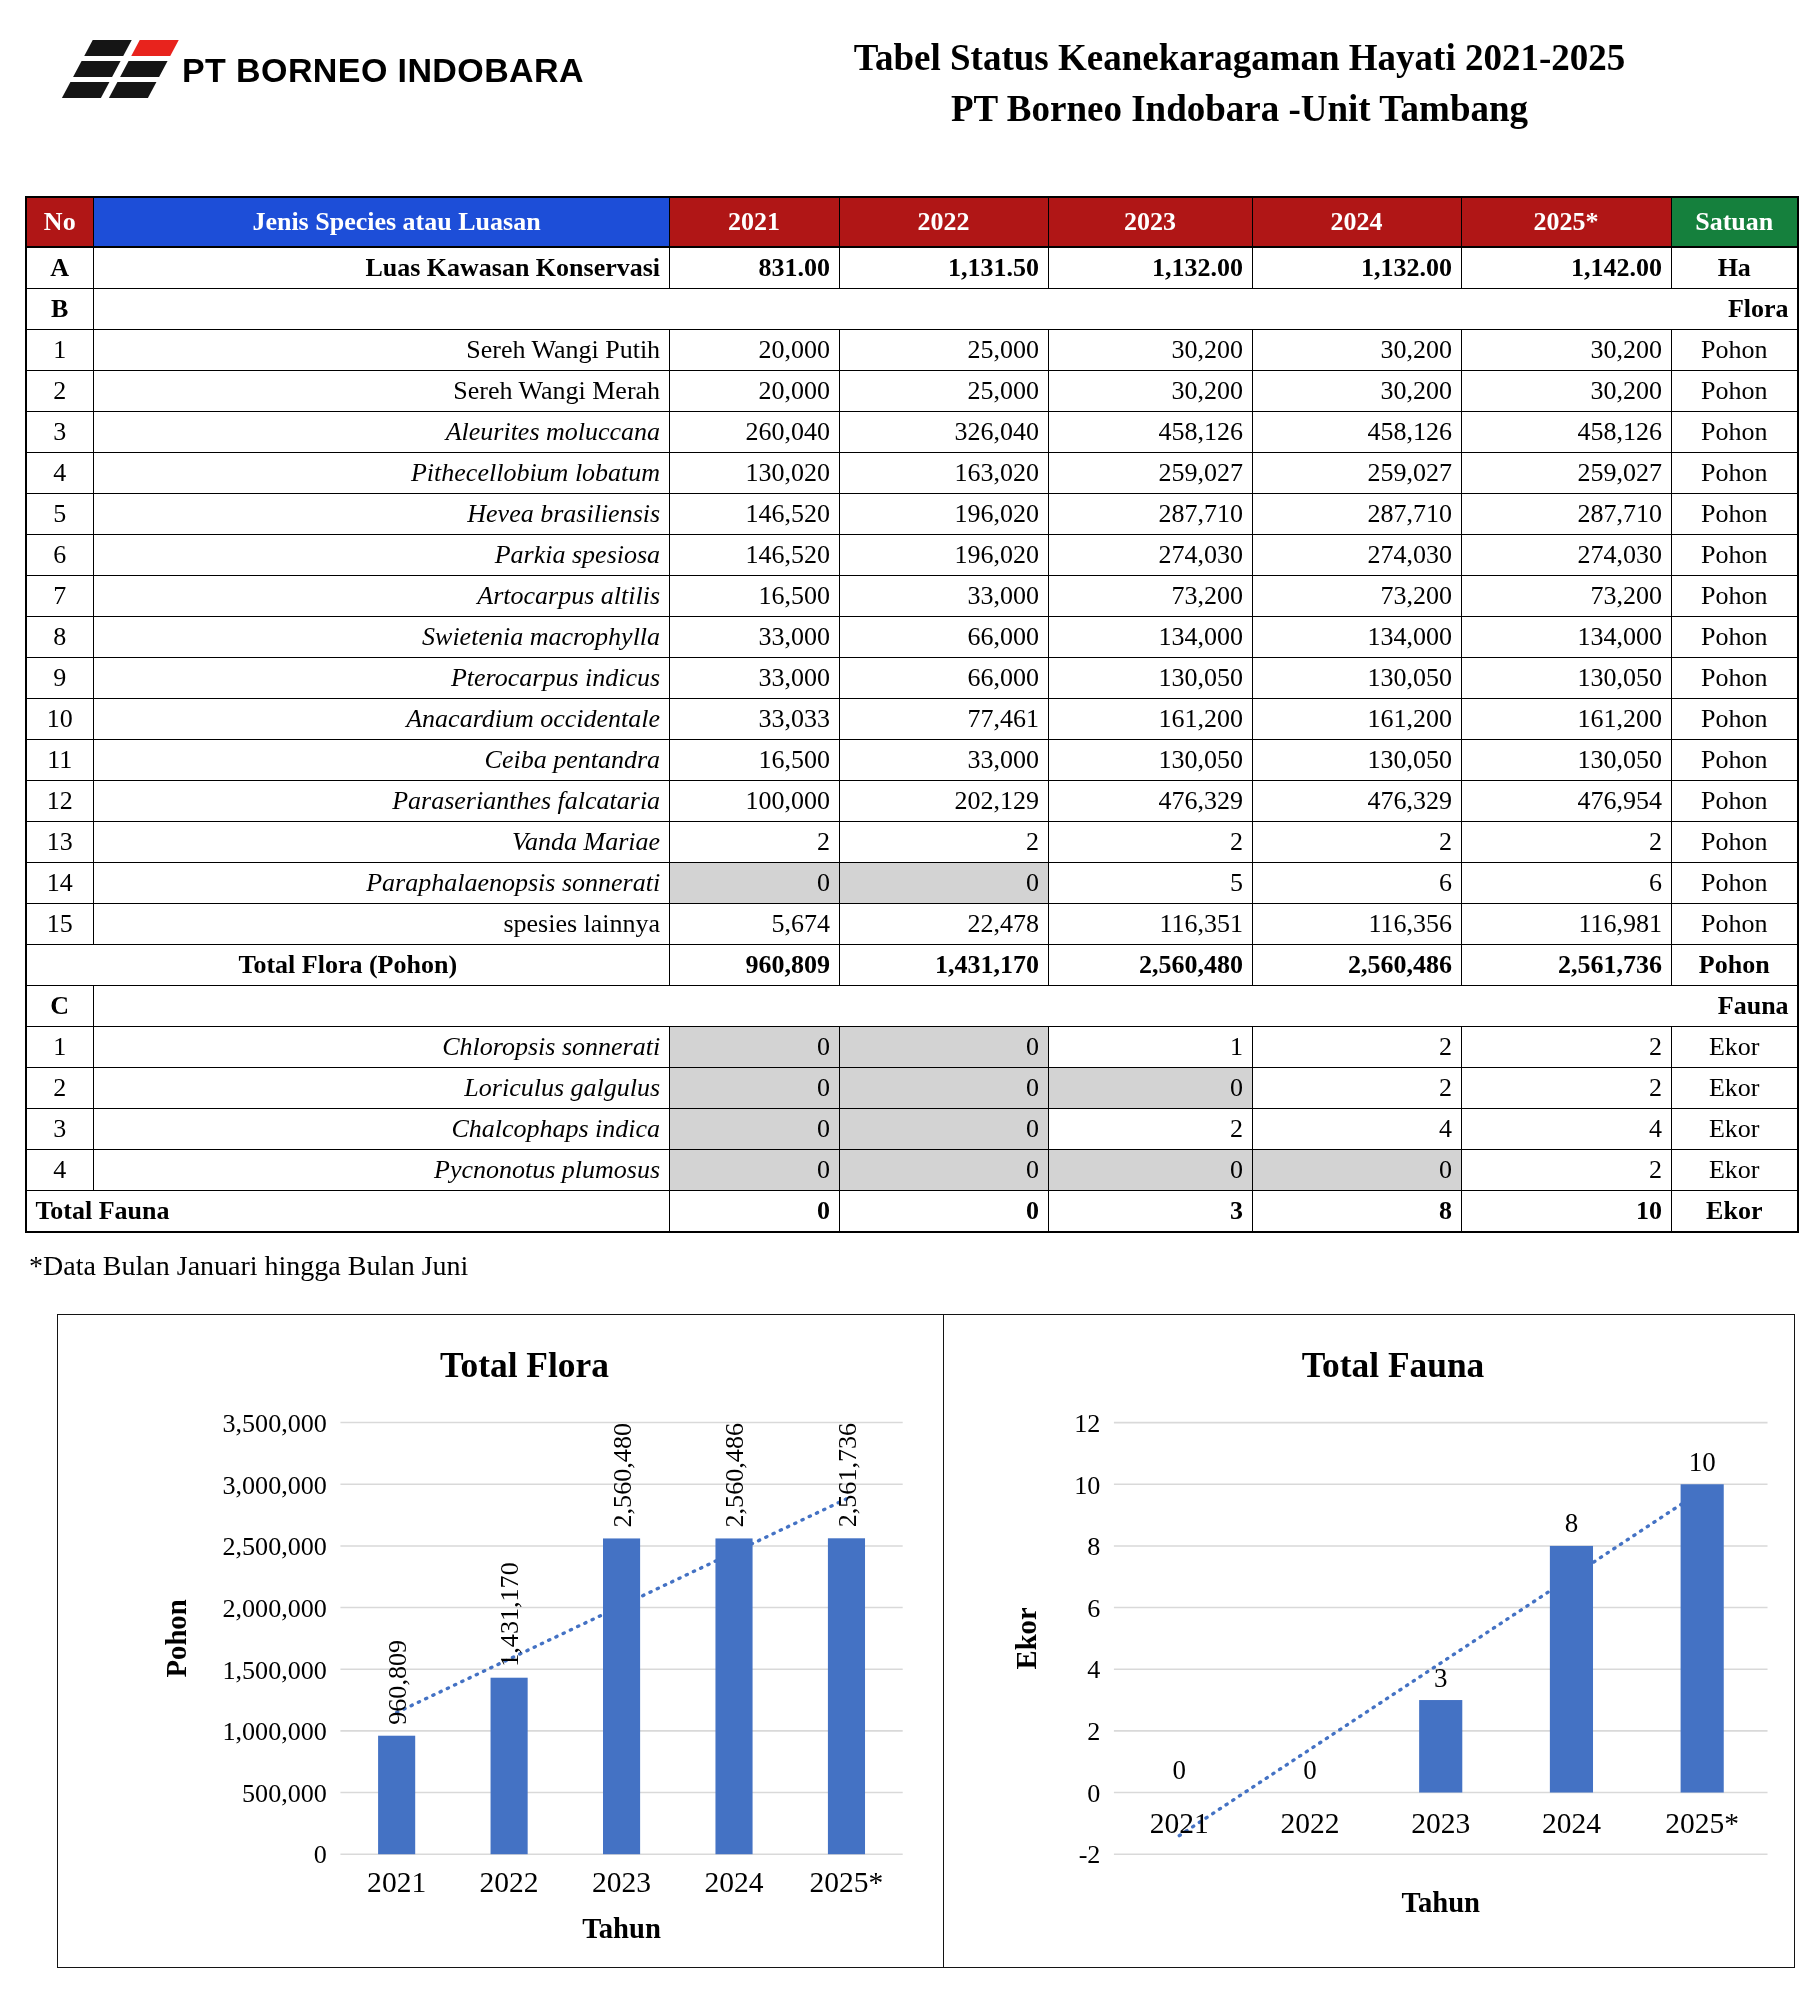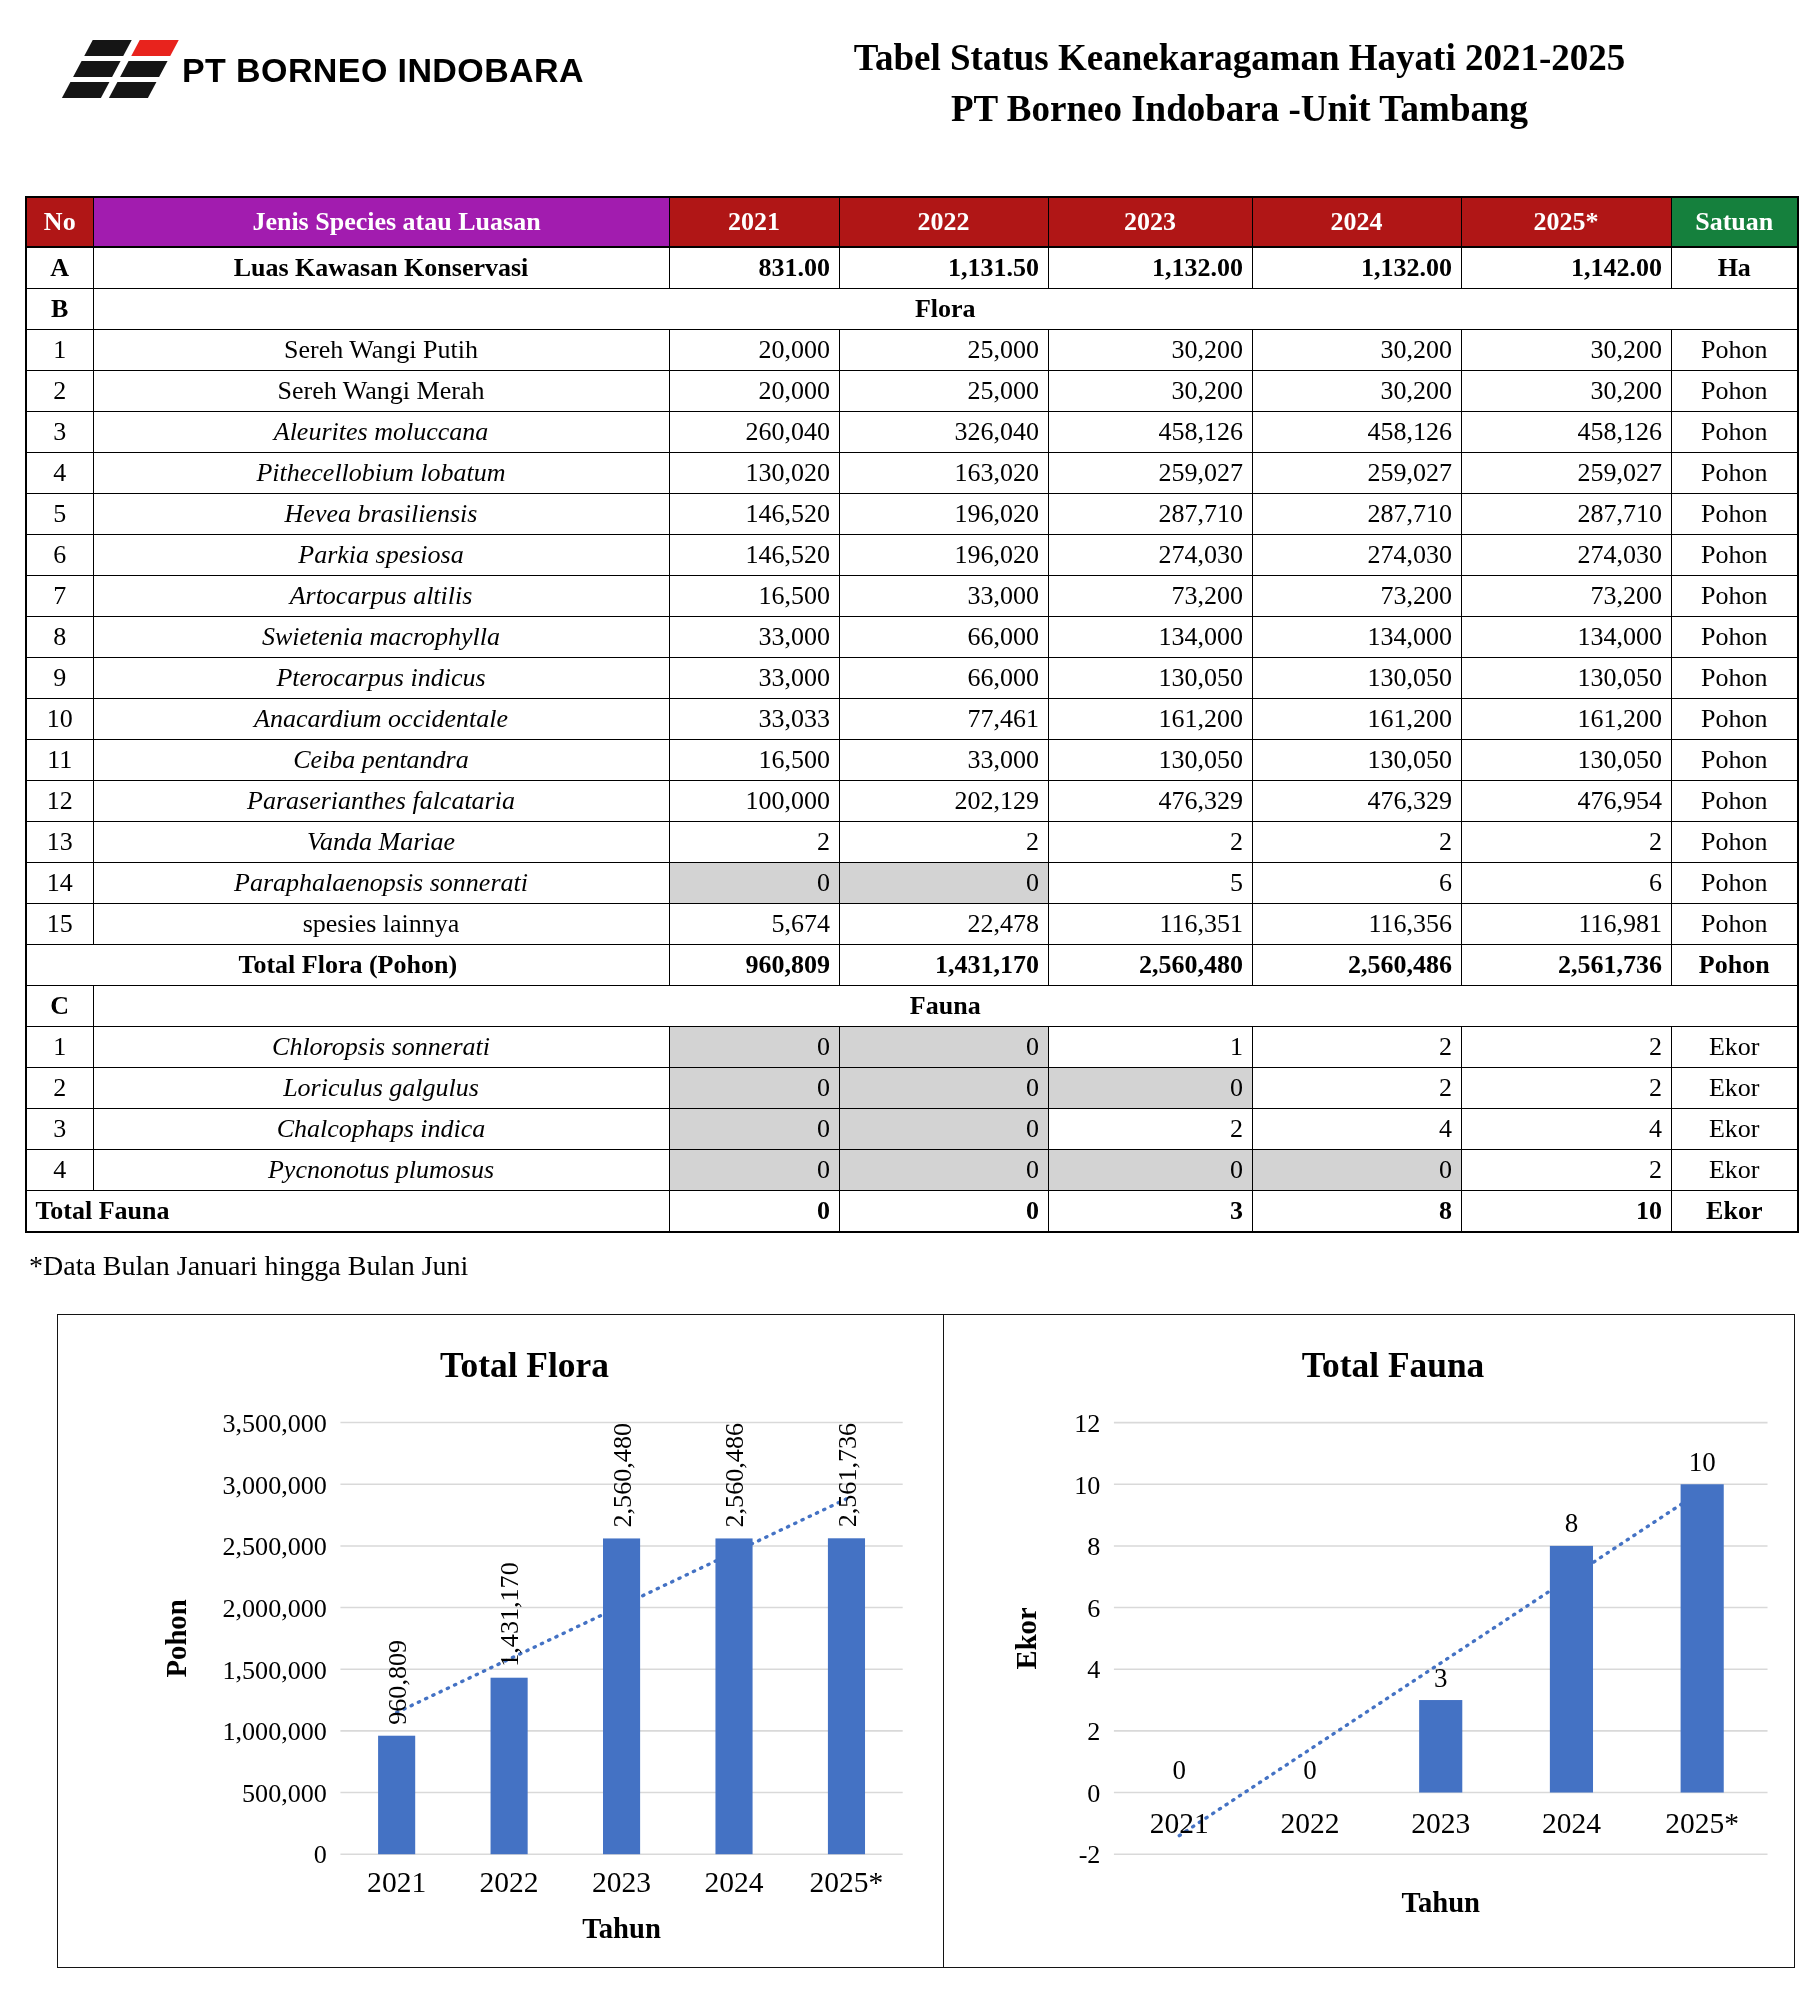--- a/index.html
+++ b/index.html
@@ -26,21 +26,21 @@
     border-collapse:collapse;table-layout:fixed;border:2.5px solid #000;
   }
   table.main th, table.main td{border:1.7px solid #000;overflow:hidden;}
   table.main thead th{
     color:#fff;font-weight:bold;font-size:26px;height:46px;text-align:center;
     border-bottom:2.5px solid #000;
     margin-left:27px;
   }
   table.main td{font-size:26px;height:40px;padding:0 8.4px;background:#fff;}
   td.c-no{text-align:center;}
-  td.c-name{text-align:center;padding-left:10px;}
+  td.c-name{text-align:right;padding-left:10px;}
   td.c-num{text-align:right;padding-right:10px;}
   td.c-unit{text-align:center;}
   td.italic{font-style:italic;}
   tr.bold td{font-weight:bold;}
   td.grayed{background:#D3D3D3;}
   td.total-name-center{text-align:center;font-weight:bold;}
   td.total-name-left{text-align:left;font-weight:bold;padding-left:54px;}
   .footnote{position:absolute;left:29px;top:1250px;font-size:28px;}
   
   .chartbox{position:absolute;top:1314px;background:#fff;border:1.7px solid #141414;padding-left:48px;}
@@ -86,21 +86,21 @@
       <col style="width:170px">
       <col style="width:209px">
     <col style="width:204px">
       <col style="width:209px">
       <col style="width:210px">
       <col style="width:127px">
   </colgroup>
   <thead>
     <tr>
       <th style="background: rgb(176, 22, 22);">No</th>
-      <th style="background: #a21caf; padding-left: 32px;">Jenis Species atau Luasan</th>
+      <th style="background: #1d4ed8; padding-left: 32px;">Jenis Species atau Luasan</th>
       <th style="background: rgb(176, 22, 22);">2021</th>
       <th style="background: rgb(176, 22, 22);">2022</th>
       <th style="background: rgb(176, 22, 22);">2023</th>
       <th style="background: rgb(176, 22, 22);">2024</th>
       <th style="background: rgb(176, 22, 22);">2025*</th>
       <th style="background: #15803d;">Satuan</th>
     </tr>
   </thead>
   <tbody id="table-body">
       <tr class="bold">

